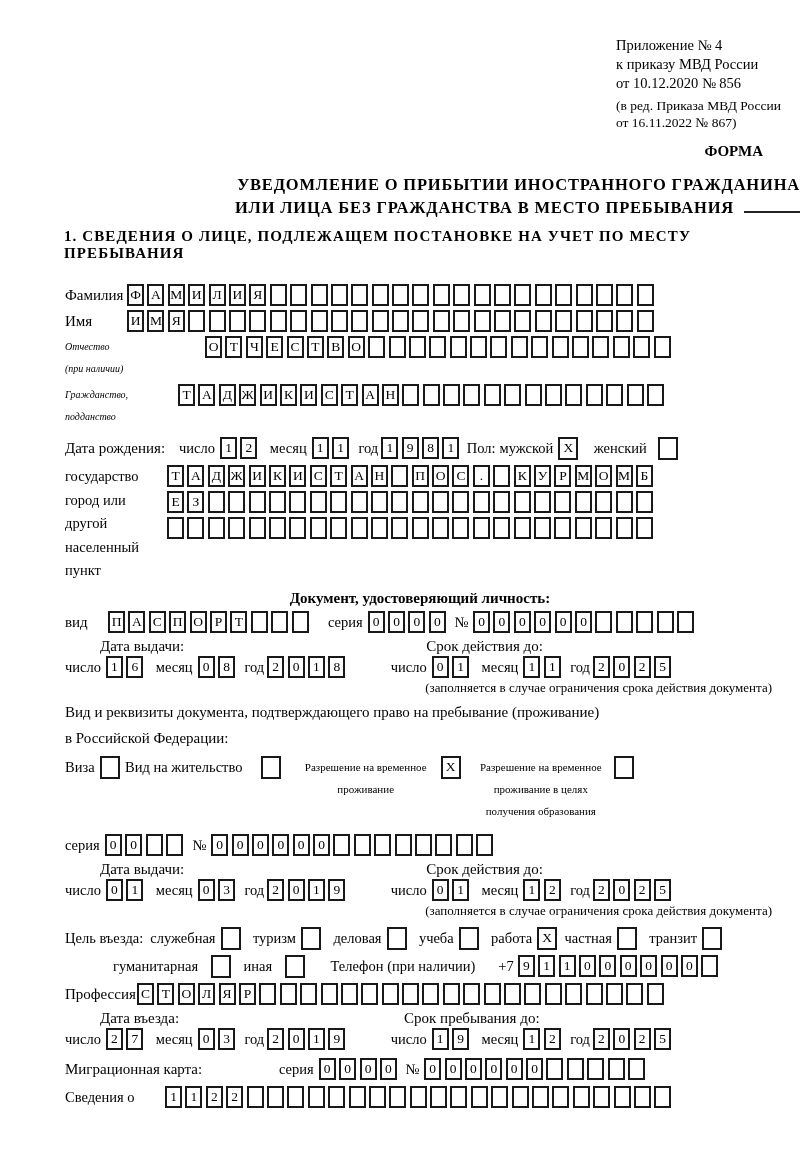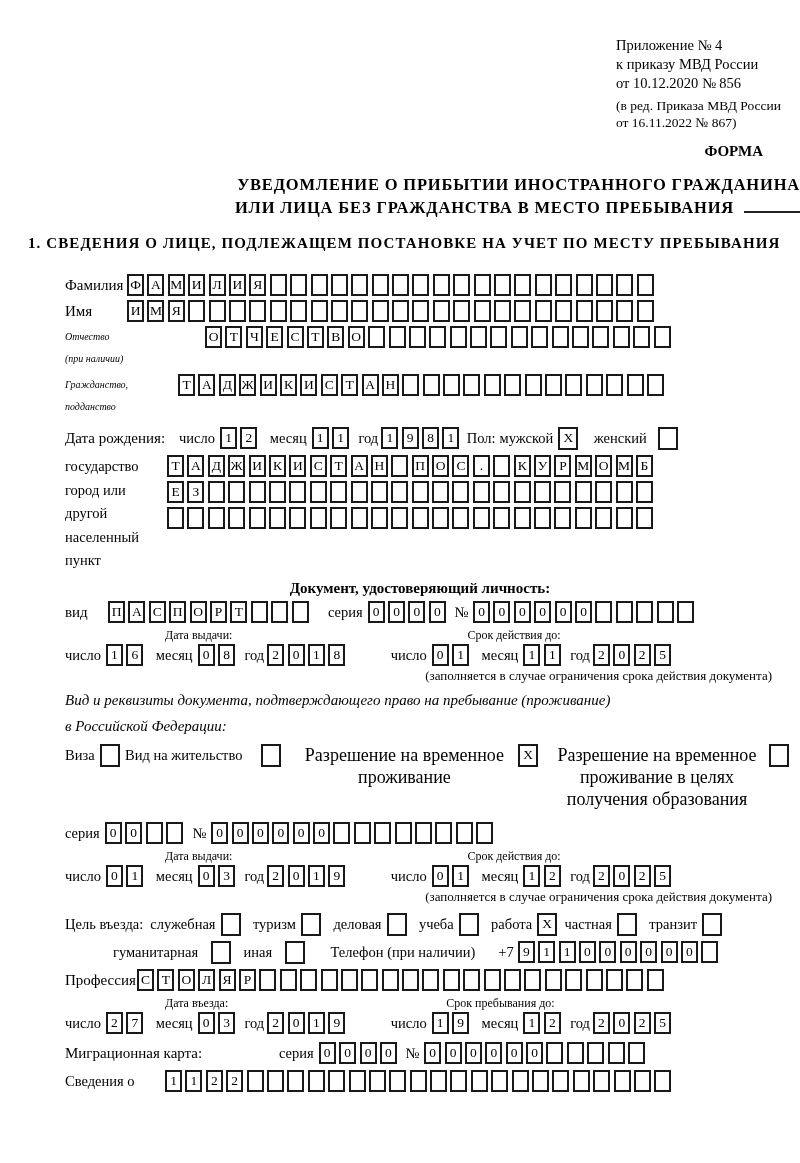--- a/index.html
+++ b/index.html
@@ -3,35 +3,35 @@
 <meta charset="utf-8">
 <style>
   * { box-sizing: border-box; margin: 0; padding: 0; }
   html, body { width: 800px; height: 1163px; background: #fff; color: #000;
     font-family: "Liberation Serif", "DejaVu Serif", serif; overflow: hidden; }
   .hdr { margin: 36px 0 0 616px; font-size: 14.5px; line-height: 19px; }
   .hdr-note { font-size: 13.5px; line-height: 17px; margin-top: 4px; }
   .forma { text-align: right; padding-right: 37px; font-weight: bold; font-size: 15px; margin-top: 12px; }
   .title { text-align: right; font-weight: bold; font-size: 16.5px; letter-spacing: 0.8px; margin-top: 13px; line-height: 23px; }
   .blank-line { display: inline-block; width: 56px; border-bottom: 2.5px solid #222; height: 13px; margin-left: 10px; }
-  .sec1 { padding-left: 28px; margin-top: 16px; font-weight: bold; font-size: 15px; letter-spacing: 1.1px; }
+  .sec1 { padding-left: 64px; margin-top: 9px; font-weight: bold; font-size: 15px; letter-spacing: 1.1px; }
   .frow { display: flex; align-items: flex-start; padding-left: 65px; margin-top: 4px; }
   .flabel { flex: none; font-size: 15px; padding-top: 3px; }
   .flabel2 { flex: none; font-size: 10px; line-height: 22px; font-style: italic; }
   .dlbl { flex: none; font-size: 14.5px; padding-top: 3px; margin: 0 5px 0 9px; white-space: nowrap; }
   .dlbl0 { flex: none; font-size: 14.5px; padding-top: 3px; margin-right: 5px; white-space: nowrap; }
   .cells { display: inline-flex; flex: none; }
   .cell { display: inline-block; flex: none; width: 17px; height: 22px; border: 2px solid #191919;
     margin-right: 3.4px; text-align: center; font-size: 13.5px; line-height: 18px; }
   .cb { width: 20px; height: 23px; }
   .center-heading { font-weight: bold; font-size: 15px; text-align: center; margin: 7px 25px 0 65px; }
-  .dh-row { display: flex; padding-left: 65px; font-size: 12px; margin-top: 5px; }
+  .dh-row { display: flex; font-size: 15px; margin-top: 5px; gap: 7px; }
   .note-r { text-align: right; padding-right: 28px; font-size: 13px; margin-top: 2px; }
-  .textline { padding-left: 65px; font-size: 15px; line-height: 24px; margin-top: 2px; font-style: italic; }
-  .cb-label2 { flex: none; text-align: center; line-height: 22px; font-size: 18px; }
+  .textline { padding-left: 65px; font-size: 15px; line-height: 24px; margin-top: 2px; }
+  .cb-label2 { flex: none; text-align: center; line-height: 22px; font-size: 11px; }
   .bp-labels { flex: none; font-size: 14.5px; line-height: 23.5px; }
   .col-rows { display: flex; flex-direction: column; gap: 4px; }
   .lr-labels { flex: none; font-size: 14.5px; line-height: 22.5px; }
 </style>
 </head>
 <body>
 
 <div class="hdr">
   <div>Приложение № 4</div>
   <div>к приказу МВД России</div>

